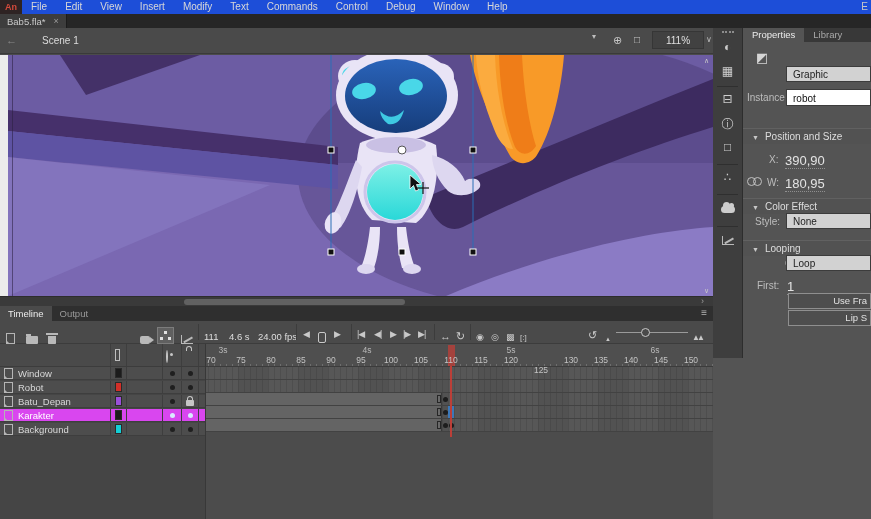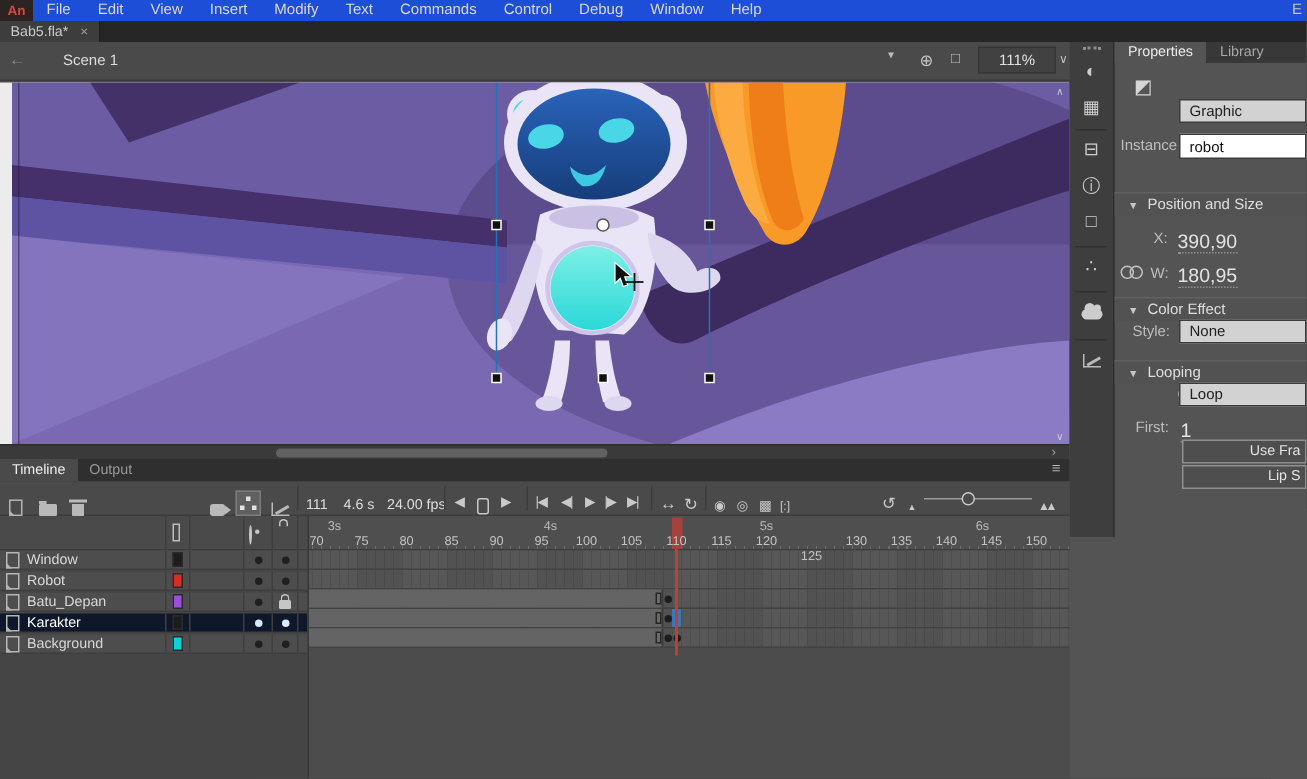--- a/index.html
+++ b/index.html
@@ -76,21 +76,21 @@
   .tb-sep { position:absolute; top:3px; height:16px; border-left:1px solid #3c3c3c; }
   .i-framebox { width:8px; height:11px; border:1px solid #c9c9c9; border-radius:2px; }
   .slider-track { position:absolute; top:11px; width:72px; height:1px; background:#9a9a9a; }
   .slider-handle { position:absolute; top:7px; width:9px; height:9px; border:1.5px solid #c9c9c9; border-radius:50%; background:#4a4a4a; }
 
   .tl-body { position:absolute; left:0; top:38px; width:713px; height:175px; }
   .layers-col { position:absolute; left:0; top:0; width:205px; height:175px; background:#454545; }
   .layers-header { position:absolute; left:0; top:0; width:205px; height:23px; border-bottom:1px solid #3c3c3c; background:#4a4a4a; }
   .outline-swatch-h { position:absolute; left:115px; top:5px; width:5px; height:12px; border:1px solid #bdbdbd; }
   .layer-row { position:absolute; left:0; width:205px; height:13px; background:#4d4d4d; border-bottom:1px solid #3e3e3e; }
-  .layer-row.sel { background:#0f172a;text-align:right; }
+  .layer-row.sel { background:#d946ef;text-align:right; }
   .layer-row .lname { position:absolute; left:18px; top:1px; font-size:9.5px; color:#d8d8d8; white-space:nowrap; }
   .layer-row.sel .lname { color:#fff; }
   .lswatch { position:absolute; left:115px; top:1px; width:7px; height:10px; border:1px solid #2a2a2a; }
   .col-line { position:absolute; top:0; bottom:0; border-left:1px solid #3e3e3e; }
   .dotcell { position:absolute; top:4px; width:5px; height:5px; border-radius:50%; background:#1f1f1f; }
   .layer-row.sel .dotcell { background:#d9e9ff; }
 
   .i-page { position:relative; width:9px; height:11px; border:1px solid #b5b5b5; background:transparent; }
   .i-page::after { content:''; position:absolute; left:-1px; bottom:-1px; border-style:solid; border-width:4px 0 0 4px; border-color:transparent transparent transparent #b5b5b5; }
   .i-eye { position:relative; width:11px; height:7px; border:1px solid #c6c6c6; border-radius:50%; }

